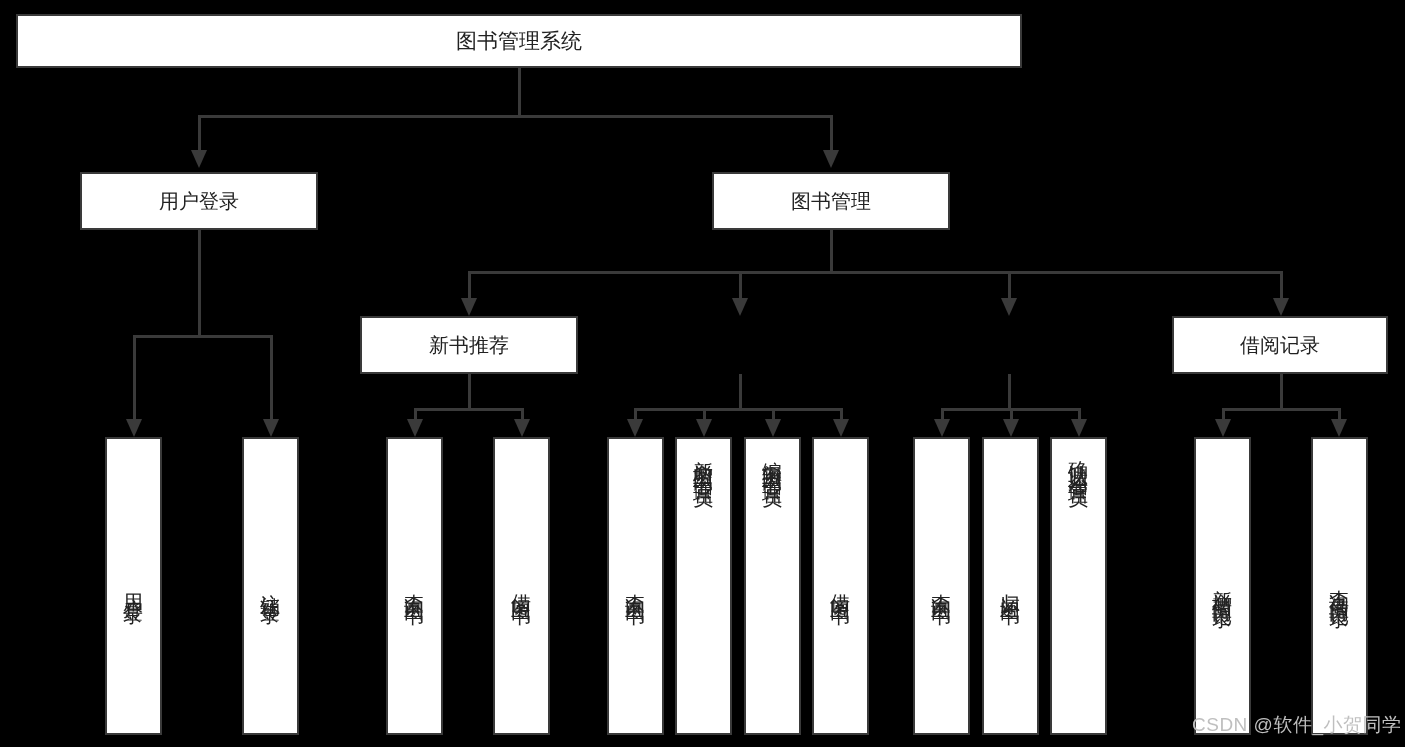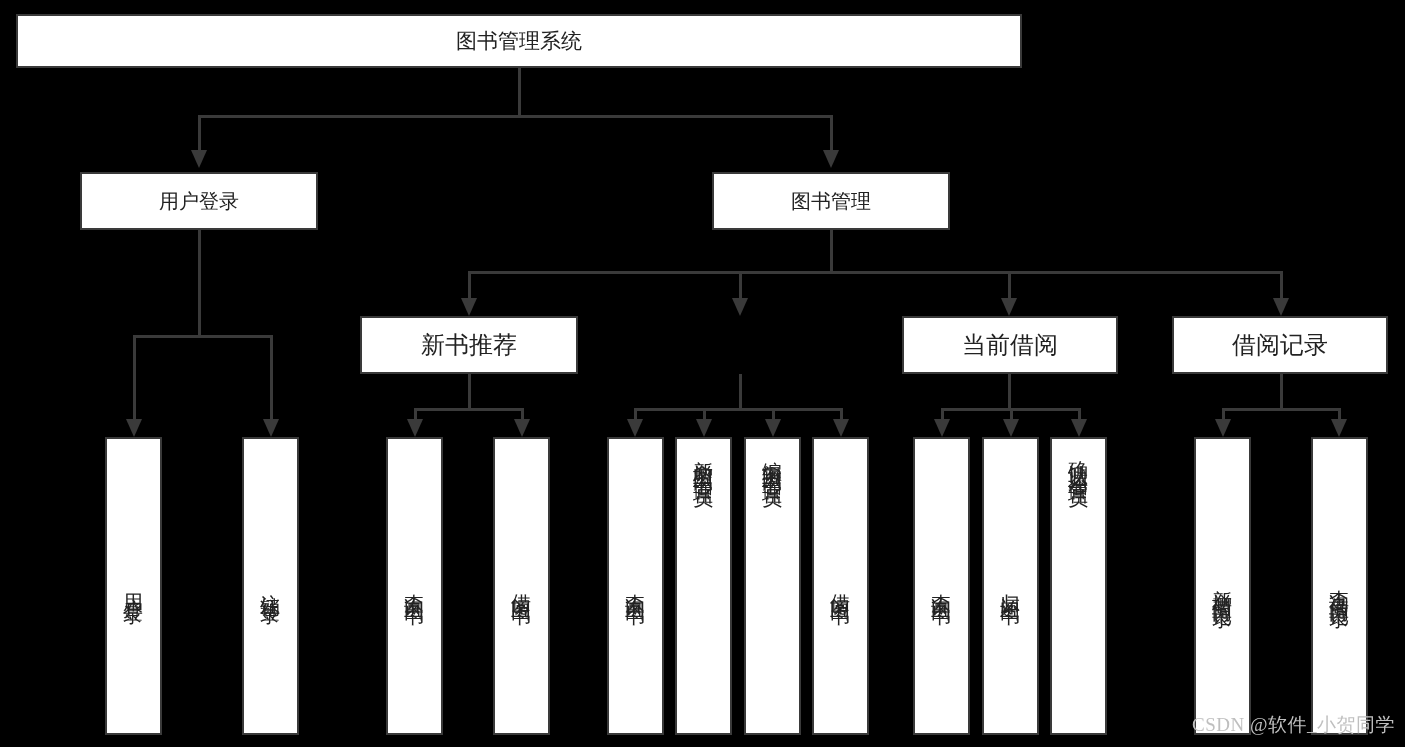--- a/index.html
+++ b/index.html
@@ -29,21 +29,21 @@
     justify-content: center;
     text-align: center;
   }
   .node.root {
     font-size: 21px;
   }
   .node.lvl1 {
     font-size: 20px;
   }
   .node.lvl2 {
-    font-size: 24px;
+    font-size: 20px;
   }
   .node.leaf {
     writing-mode: vertical-rl;
     text-orientation: upright;
     letter-spacing: 4px;
     font-size: 20px;
     line-height: 1;
     padding: 6px 0;
   }
   .node.leaf.top {
@@ -71,21 +71,20 @@
     border-right: 8px solid transparent;
     border-top: 18px solid #3a3a3a;
   }
   
   #watermark {
     position: absolute;
     font-size: 19px;
     color: #bfbfbf;
     white-space: nowrap;
     letter-spacing: 0.5px;
-    font-family: Liberation Serif, serif;
   }
 </style>
 </head>
 <body>
 
 <div id="canvas">
 
   <div class="node root" style="left:16px; top:14px; width:1006px; height:54px;">
     <span>图书管理系统</span>
   </div>
@@ -118,23 +117,20 @@
   <div class="vline" style="left:739px; top:271px; height:27px;"></div>
   <div class="arrow" style="left:732px; top:298px;"></div>
   <div class="vline" style="left:1008px; top:271px; height:27px;"></div>
   <div class="arrow" style="left:1001px; top:298px;"></div>
   <div class="vline" style="left:1280px; top:271px; height:27px;"></div>
   <div class="arrow" style="left:1273px; top:298px;"></div>
 
   <div class="node lvl2" style="left:360px; top:316px; width:218px; height:58px;">
     <span>新书推荐</span>
   </div>
-  <div class="node lvl2" style="left:902px; top:316px; width:216px; height:58px;">
-    <span>当前借阅</span>
-  </div>
   <div class="node lvl2" style="left:1172px; top:316px; width:216px; height:58px;justify-content:center;">
     <span>借阅记录</span>
   </div>
 
   <div class="vline" style="left:468px; top:374px; height:34px;"></div>
   <div class="hline" style="left:414px; top:408px; width:110px;"></div>
   <div class="vline" style="left:414px; top:408px; height:11px;"></div>
   <div class="arrow" style="left:407px; top:419px;"></div>
   <div class="vline" style="left:521px; top:408px; height:11px;"></div>
   <div class="arrow" style="left:514px; top:419px;"></div>

